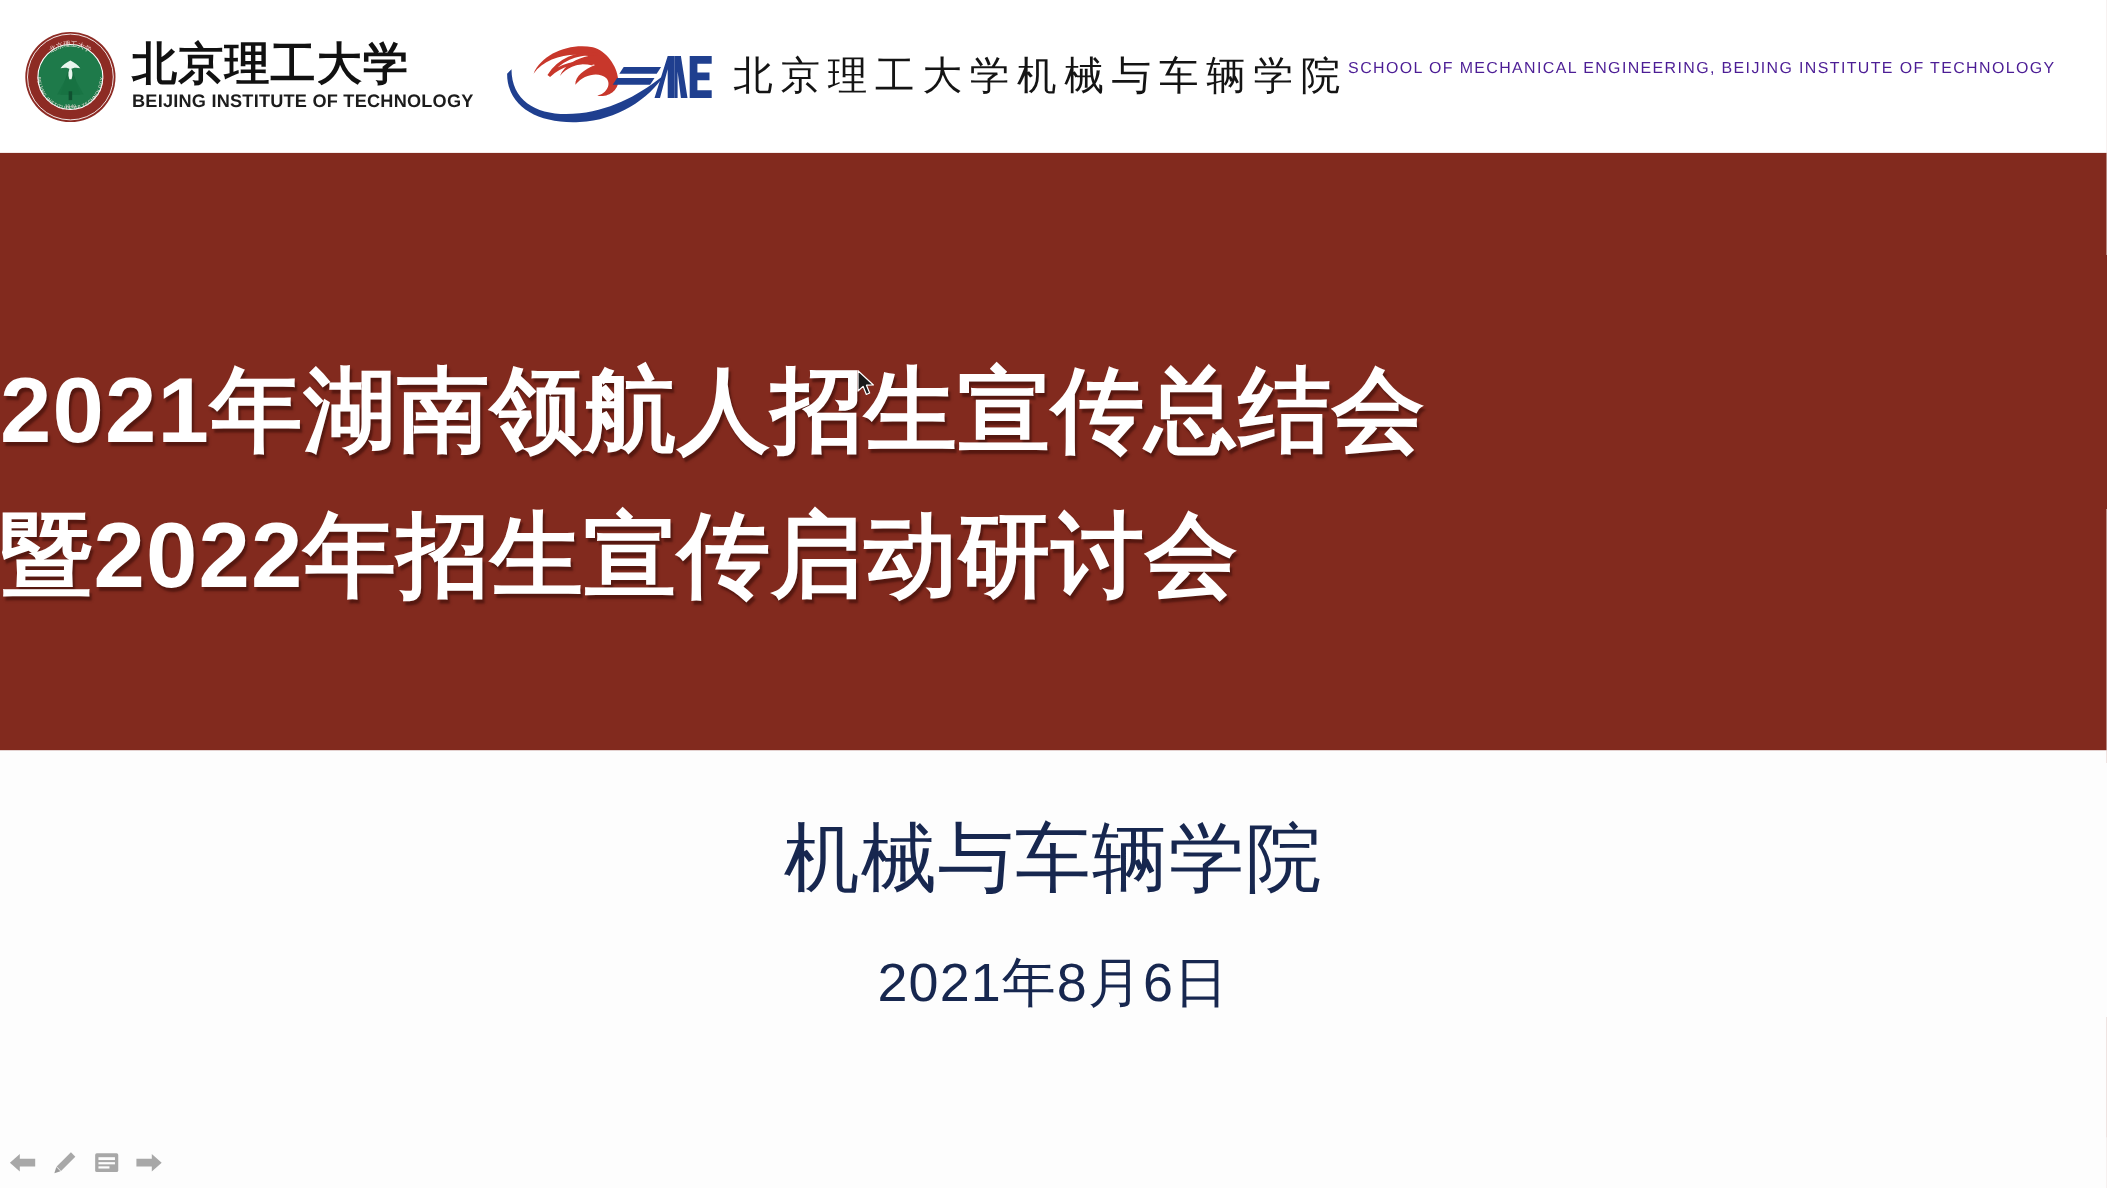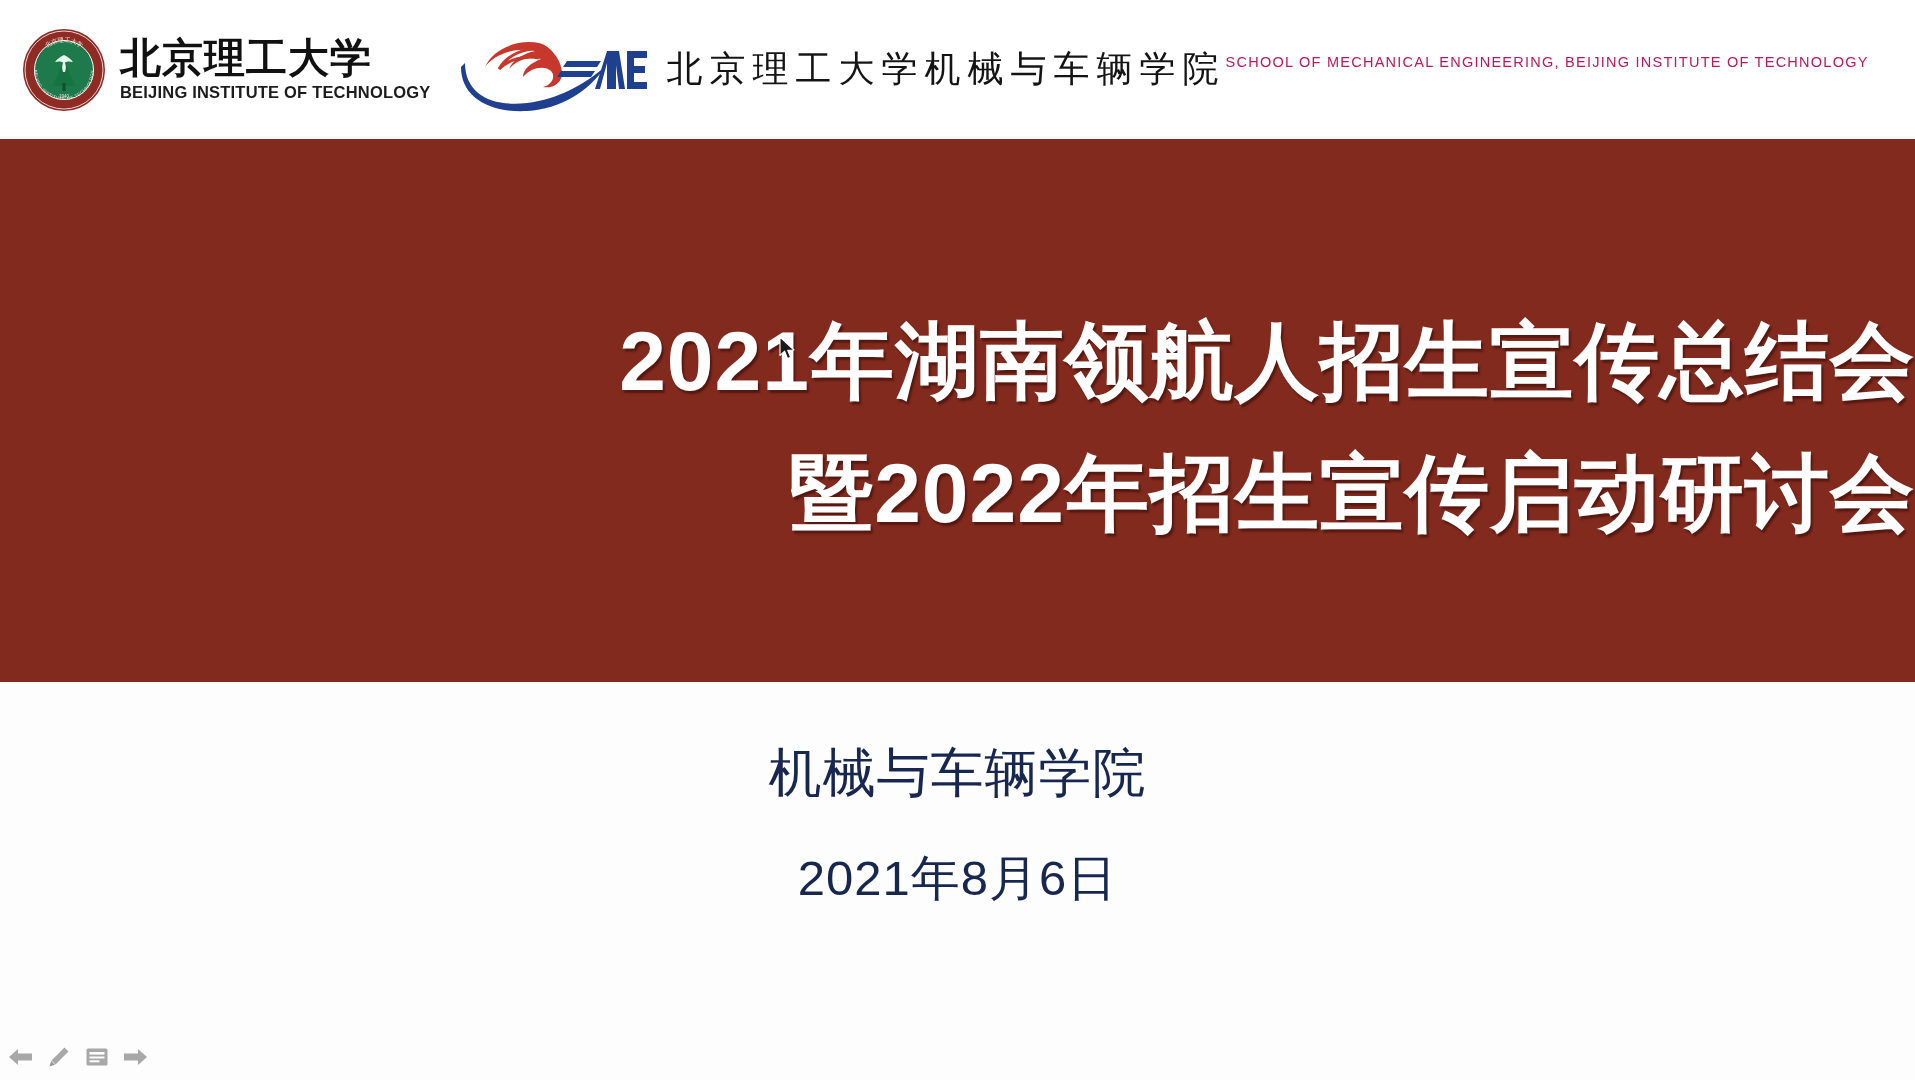--- a/index.html
+++ b/index.html
@@ -95,43 +95,42 @@
     font-size: 36px;
     line-height: 1.12;
     color: #141414;
     letter-spacing: 7px;
     white-space: nowrap;
   }
   .school-en {
     font-family: "Liberation Sans", sans-serif;
     font-size: 14.5px;
     line-height: 1.2;
-    color: #be185d;
+    color: #4c1d95;
     letter-spacing: 1.25px;
     white-space: nowrap;
     margin-top: 5px;
   }
 
   
   .title-band {
     position: absolute;
     left: 0;
     top: 139px;
     width: 1915px;
     height: 543px;
     background: #822a1e;
     overflow: hidden;
   }
   .title-stack {
     position: absolute;
     left: 0;
     right: 0;
-    top: 180px;
-    text-align: right;
-    padding-left: 22px;
+    top: 192px;
+    text-align: left;
   }
   .title-line {
     font-family: "Liberation Sans", "DejaVu Sans", sans-serif;
     font-weight: bold;
     font-size: 84px;
     line-height: 1.0;
     color: #ffffff;
     letter-spacing: 1px;
     white-space: nowrap;
     text-shadow: 2px 3px 2px rgba(50,10,6,0.55);
@@ -153,21 +152,21 @@
   
   .subtitle-stack {
     position: absolute;
     left: 0;
     right: 0;
     top: 745px;
     text-align: center;
   }
   .subtitle-line {
     font-family: "Liberation Sans", "DejaVu Sans", sans-serif;
-    font-size: 53px;
+    font-size: 69px;
     line-height: 1.05;
     color: #17274f;
     letter-spacing: 1px;
     white-space: nowrap;
   }
   .subtitle-line.date {
     margin-top: 52px;
     font-size: 49px;
   }
 

